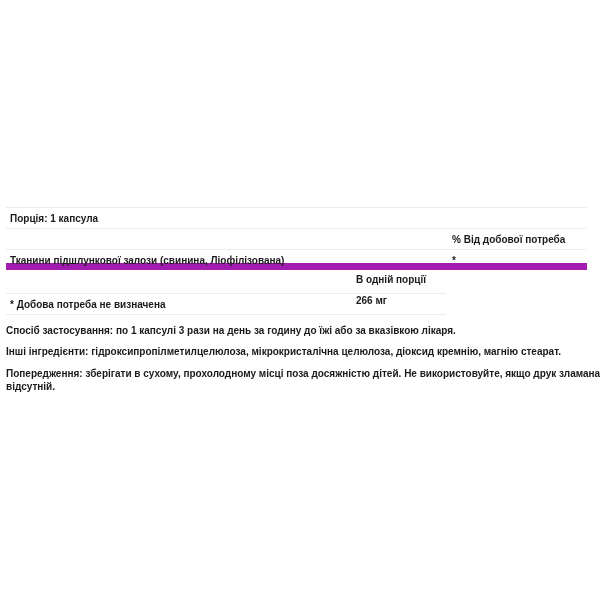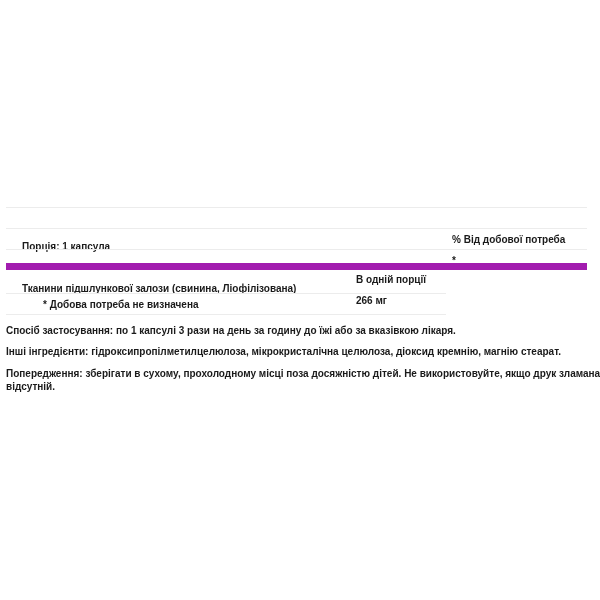--- a/index.html
+++ b/index.html
@@ -4,26 +4,26 @@
 <style>
   html, body { margin:0; padding:0; }
   body {
     width:600px; height:600px; background:#ffffff; position:relative; overflow:hidden;
     font-family:"Liberation Sans", "DejaVu Sans", sans-serif; color:#1a1a1a;
     font-size:10px; font-weight:bold;
   }
   .tbl { position:absolute; left:6px; top:207px; width:581px; }
   .row { position:relative; height:21px; border-top:1px solid #ececec; box-sizing:border-box; }
   .row .c { position:absolute; top:5px; white-space:nowrap; }
-  .c1 { left:16px;margin-top:28px; }
+  .c1 { left:4px; }
   .c2 { left:350px;margin-top:40px; }
   .c3 { left:446px; }
   .row.last { border-bottom:7px solid #a21caf; }
   .foot { position:absolute; left:6px; top:293px; width:440px; height:22px; border-top:1px solid #ececec; border-bottom:1px solid #ececec; box-sizing:border-box; }
-  .foot span { position:absolute; left:4px; top:5px; white-space:nowrap;margin-left:33px; }
+  .foot span { position:absolute; left:4px; top:5px; white-space:nowrap; }
   .para { position:absolute; left:6px; white-space:nowrap; line-height:13px; }
   .p1 { top:324px; }
   .p2 { top:345px; }
   .p3 { top:367px; }
 </style>
 </head>
 <body>
 
 <div class="tbl">
   <div class="row">

